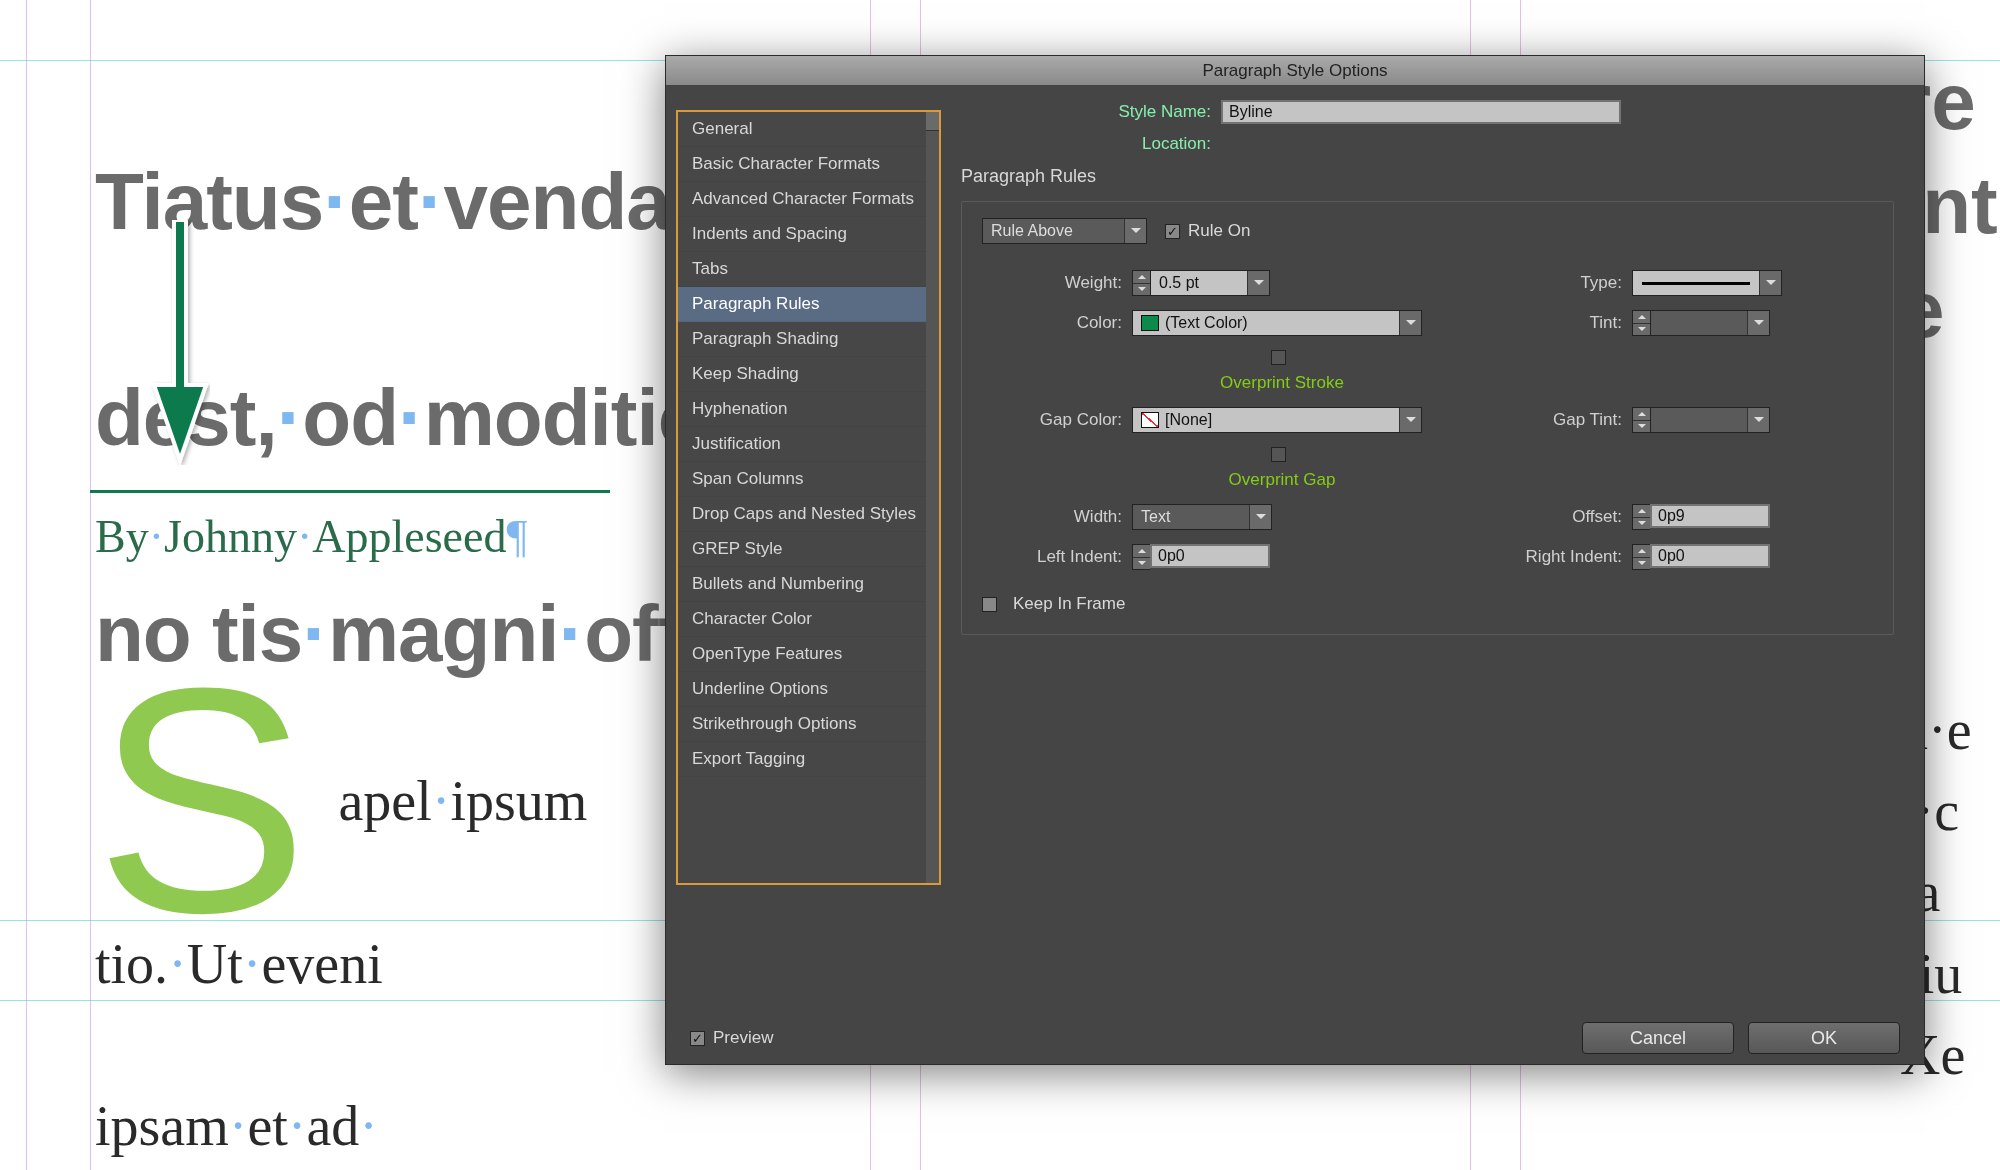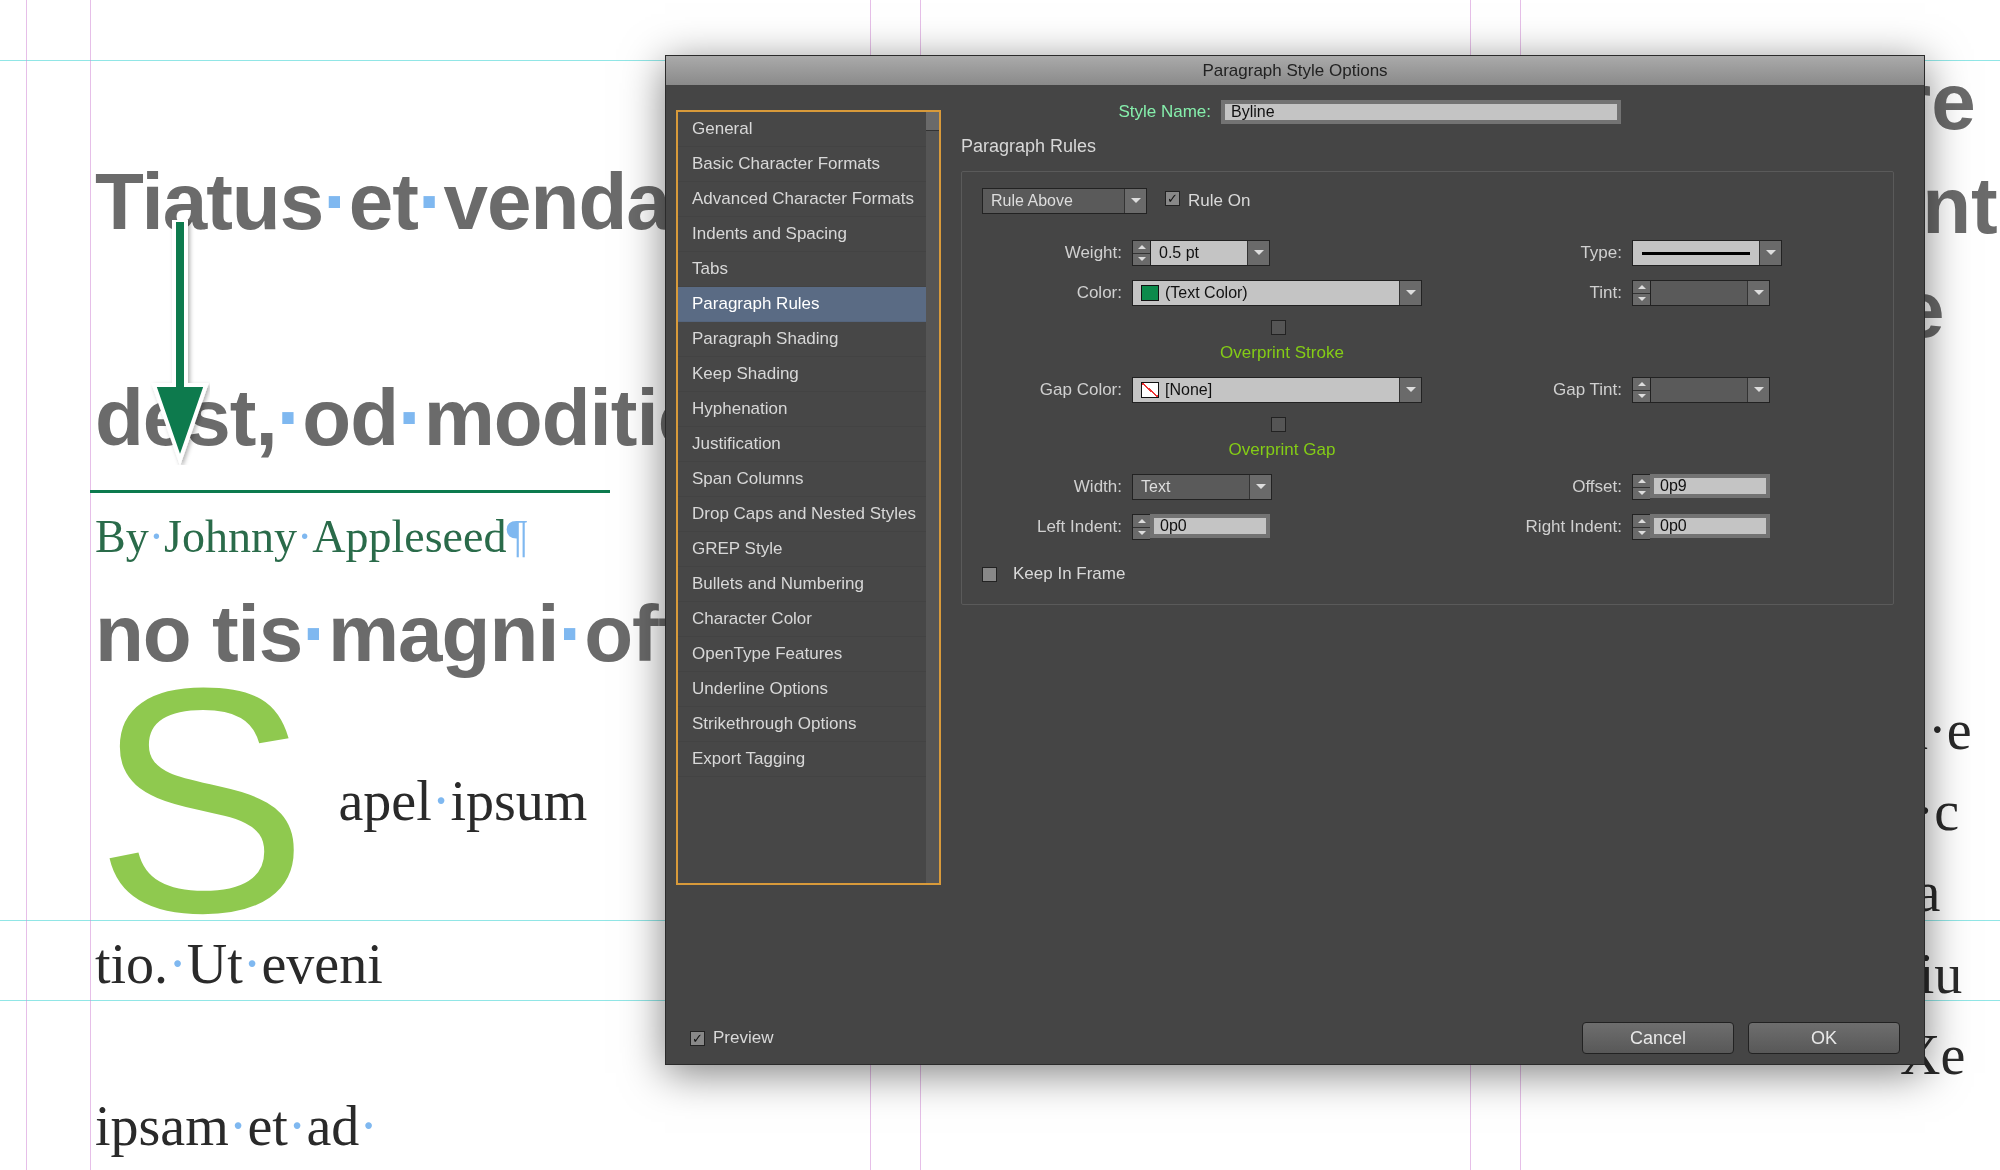--- a/index.html
+++ b/index.html
@@ -151,21 +151,21 @@
 
   .panel {
     flex:1;
     padding:14px 30px 20px 20px;
   }
   .row { display:flex; align-items:center; margin-bottom:10px; }
   .lbl { text-align:right; padding-right:10px; color:#86efac; }
 
   .textinput {
     background:#c4c4c4; color:#111;
-    border:4px solid #737373;
+    border:2px solid #737373;
     height:24px; padding:2px 6px;
     font-size:16px;
   }
   .selectbox {
     display:flex; align-items:center;
     background:#5a5a5a; border:1px solid #222;
     height:26px; color:#ddd;
   }
   .selectbox .sv { flex:1; padding:0 8px; font-size:16px; background:#c4c4c4; color:#111; height:100%; display:flex; align-items:center; }
   .selectbox .sv.dark { background:#5a5a5a; color:#ddd; }
@@ -349,30 +349,33 @@
           <div class="sidebar-item">Strikethrough Options</div>
           <div class="sidebar-item">Export Tagging</div>
         </div>
     </div>
 
     <div class="panel">
       <div class="row">
         <div class="lbl" style="width:260px">Style Name:</div>
         <input class="textinput panel-top-right" value="Byline" style="">
       </div>
+      <div class="row">
+        <div class="lbl" style="width:260px">Location:</div>
+      </div>
 
       <div class="section-title">Paragraph Rules</div>
 
       <div class="panel-group">
         <div class="row" style="gap:18px; margin-bottom:26px;">
           <div class="selectbox rule-dd">
             <div class="sv dark">Rule Above</div>
             <div class="arrow-btn"></div>
           </div>
-          <label style="display:flex;align-items:flex-start">
+          <label style="display:flex;align-items:center">
             <span class="checkbox checked"></span>
             <span>Rule On</span>
           </label>
         </div>
 
         <div class="form-grid">
 
           <div class="flab">Weight:</div>
           <div style="display:flex">
             <div class="stepper">

